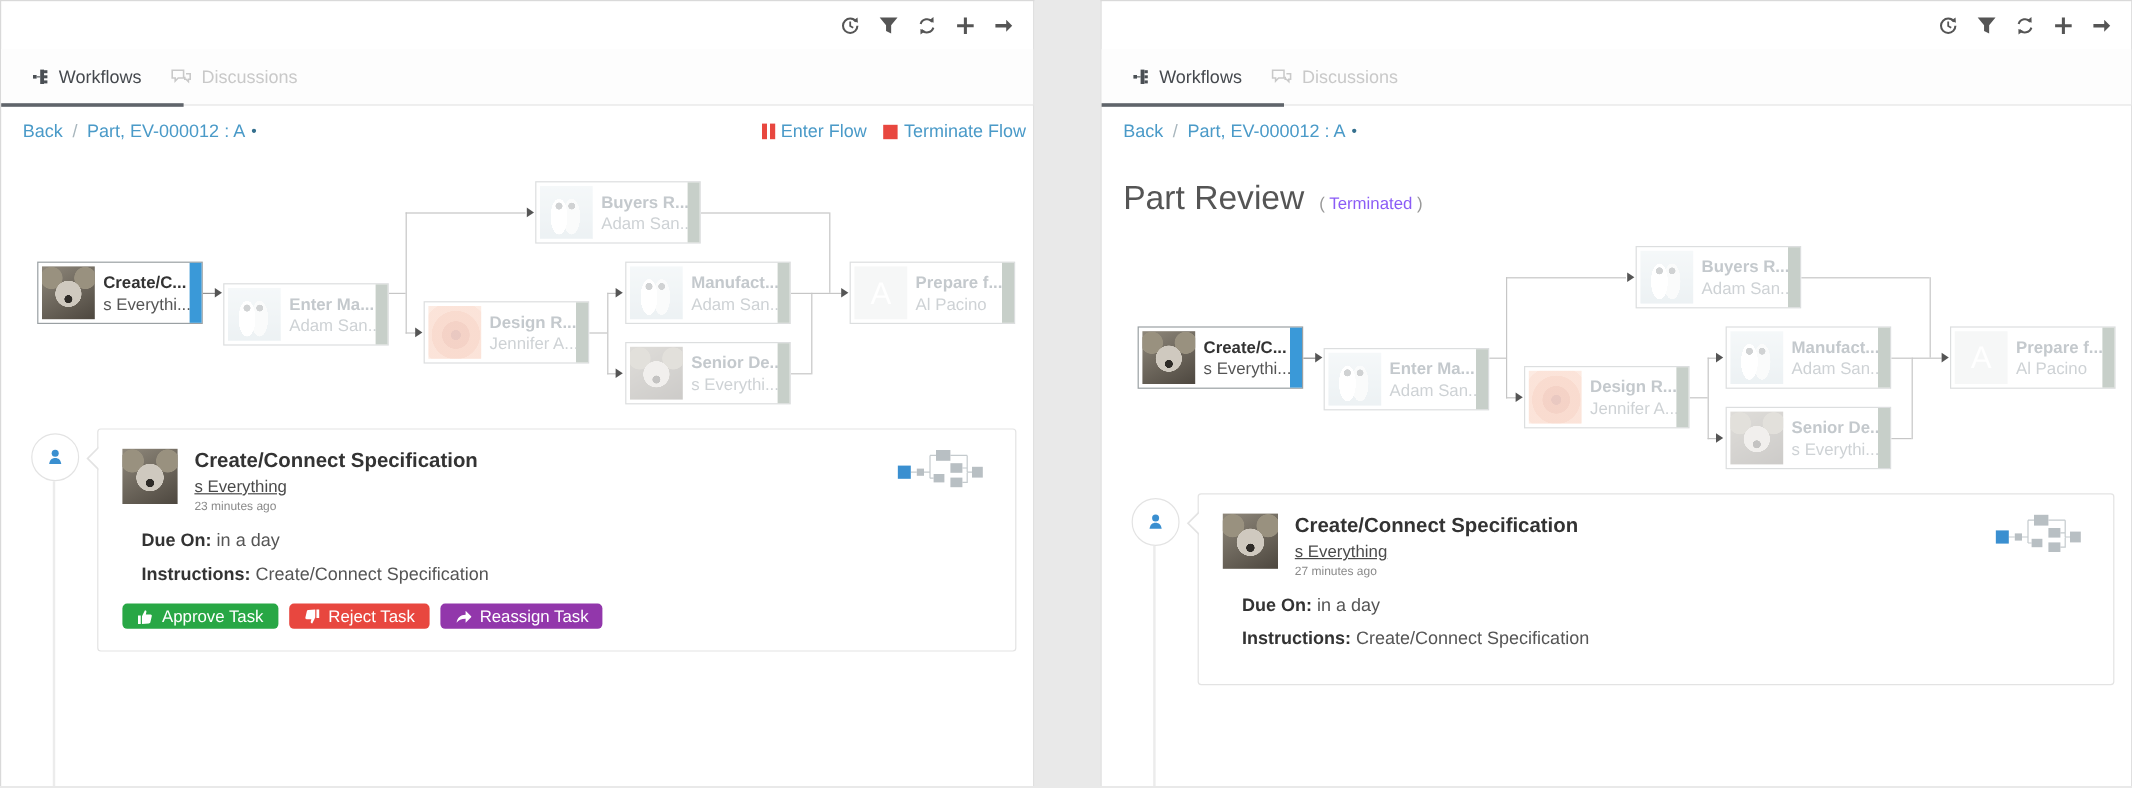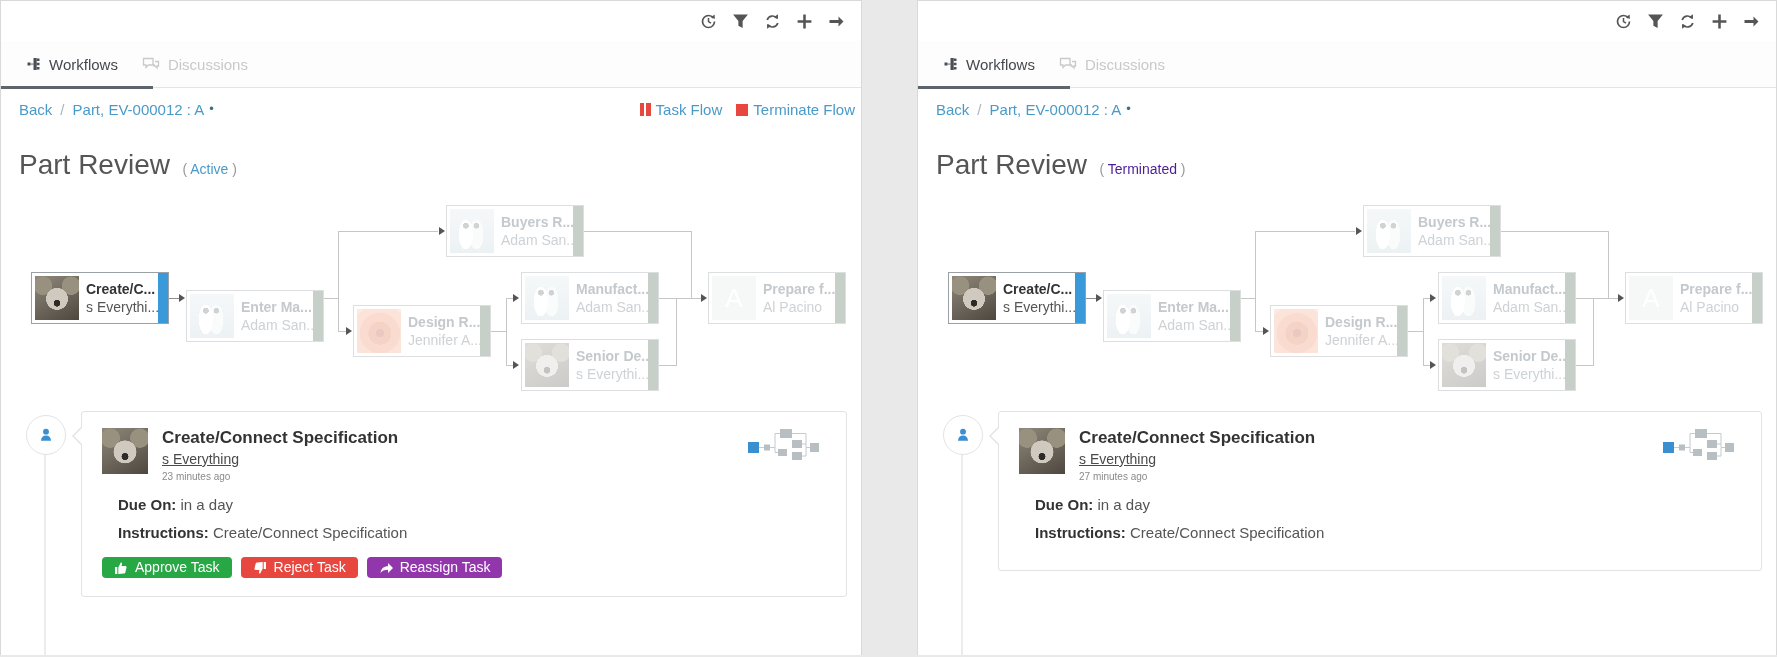--- a/index.html
+++ b/index.html
@@ -32,21 +32,21 @@
   .flow-act{display:flex;align-items:center;gap:5px;color:#4a9ac8;cursor:pointer;}
   .ic-pause{width:11px;height:13px;background:linear-gradient(90deg,#e8473f 0 40%,#fff 40% 58%,#e8473f 58%);}
   .ic-square{width:12px;height:12px;background:#e8473f;}
 
   
   .titlerow{flex:none;padding:22px 18px 0;}
   .wf-title{display:inline;font-size:28px;font-weight:400;color:#555;margin:0;}
   .wf-status{font-size:14px;margin-left:8px;}
   .paren{color:#999;}
   .status-active{color:#4a9ac8;}
-  .status-terminated{color:#4c1d95;text-align:right;}
+  .status-terminated{color:#8b5cf6;text-align:right;}
 
   
   .diagram{position:relative;height:200px;margin-top:12px;flex:none;}
   .node{position:absolute;width:138px;height:52px;background:#fff;border:1px solid #dcdedf;
     display:flex;align-items:center;box-sizing:border-box;cursor:pointer;}
   .node .avatar{width:44px;height:44px;margin-left:3px;flex:none;}
   .node .ntxt{flex:1;min-width:0;padding-left:7px;line-height:1.3;overflow:hidden;white-space:nowrap;}
   .node .ntitle{font-size:14px;font-weight:700;color:#c4c9cd;}
   .node .nsub{font-size:14px;color:#ced2d5;}
   .node .bar{position:absolute;right:0;top:0;bottom:0;width:10px;background:#c7cfc9;}
@@ -173,33 +173,29 @@
   </div>
 
   <div class="crumbrow">
     <span class="crumb-link">Back</span>
     <span class="crumb-sep">/</span>
     <span class="crumb-link">Part, EV-000012 : A</span>
     <span class="crumb-bullet">•</span>
     <div class="flow-actions">
       <span class="flow-act">
         <span class="ic-pause"></span>
-        <span>Task Flow</span>
+        <span>Enter Flow</span>
       </span>
       <span class="flow-act">
         <span class="ic-square"></span>
         <span>Terminate Flow</span>
       </span>
     </div>
   </div>
 
-  <div class="titlerow">
-    <h1 class="wf-title">Part Review</h1>
-    <span class="wf-status"><span class="paren">( </span><span class="status-active">Active</span><span class="paren"> )</span></span>
-  </div>
 
   <div class="diagram">
     <div class="conn cA"></div>
       <div class="arrow arA"></div>
     <div class="conn cB"></div>
     <div class="vconn sp1"></div>
     <div class="conn cC"></div>
       <div class="arrow arC"></div>
     <div class="conn cD"></div>
       <div class="arrow arD"></div>

